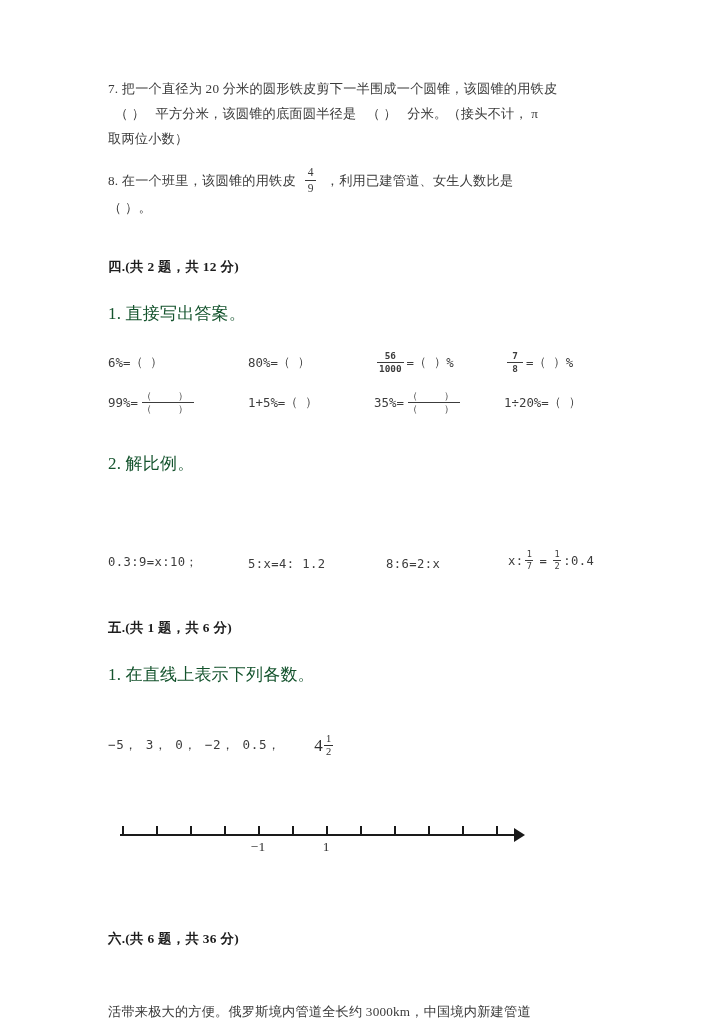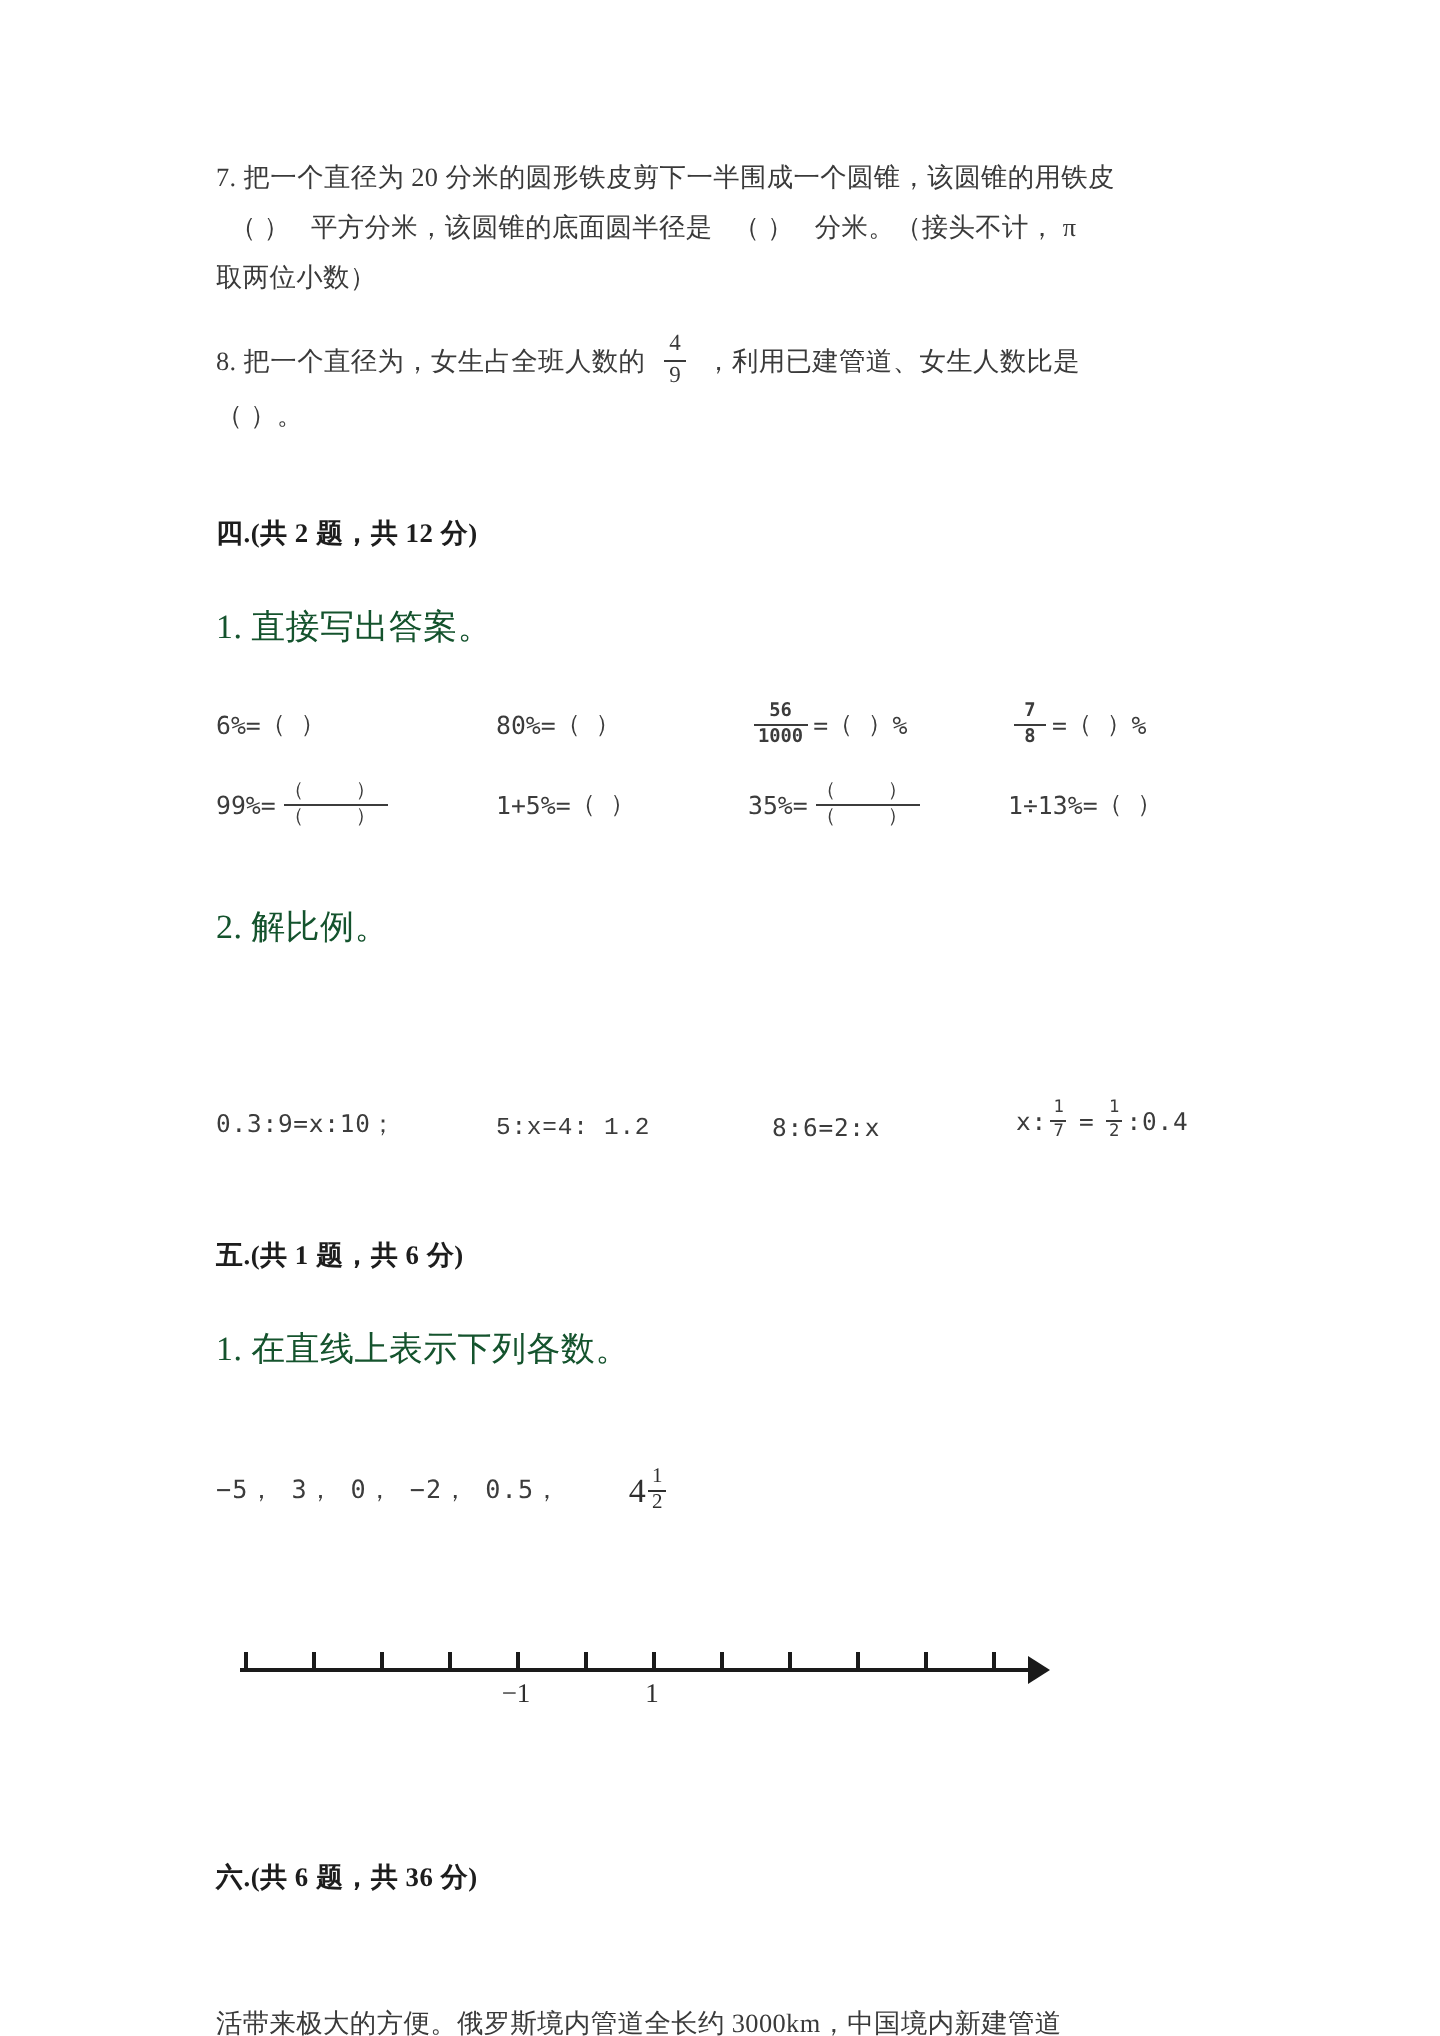--- a/index.html
+++ b/index.html
@@ -149,21 +149,21 @@
   
   .prop-row {
     display: flex;
     align-items: flex-end;
     font-family: "DejaVu Sans Mono", "Liberation Mono", monospace;
     font-size: 12.2px;
     color: #3c3c3c;
     letter-spacing: 0.4px;
   }
   .prop-row .p1 { width: 140px; }
-  .prop-row .p2 { width: 138px; font-family: Liberation Mono, monospace; }
+  .prop-row .p2 { width: 138px; }
   .prop-row .p3 { width: 122px; margin-top: 44px; }
   .prop-row .p4 { display: flex; align-items: center; }
 
   .frac-sm {
     display: inline-flex;
     flex-direction: column;
     align-items: center;
     line-height: 1.0;
     font-size: 8.6px;
     vertical-align: middle;
@@ -262,21 +262,21 @@
       <span class="blank-paren">（        ）</span>
       <span>分米。（接头不计，</span>
       <span>π</span><br>
       <span>取两位小数）</span>
     </div>
 
     <div class="gap-sm"></div>
 
     <div class="qtext">
       <span>8.</span>
-      <span>把一个直径为，女生占全班人数的</span>
+      <span>在一个班里，该圆锥的用铁皮</span>
       <span class="frac-text">
         <span>4</span>
         <span class="bar"></span>
         <span>9</span>
       </span>
       <span>，利用已建管道、女生人数比是</span><br>
       <span class="blank-paren">（        ）。</span>
     </div>
 
     <div class="gap-lg"></div>
@@ -342,21 +342,21 @@
       <div class="cell c3">
         <span>35%</span>
         <span>=</span>
         <span class="frac-blank">
           <span class="top">（      ）</span>
           <span class="bar"></span>
           <span class="bot">（      ）</span>
         </span>
       </div>
       <div class="cell c4">
-        <span>1÷13%</span>
+        <span>1÷20%</span>
         <span>=</span>
         <span>（      ）</span>
       </div>
     </div>
 
     <div class="gap-lg"></div>
 
     <div class="subq">2. 解比例。</div>
 
     <div class="gap-lg"></div>

